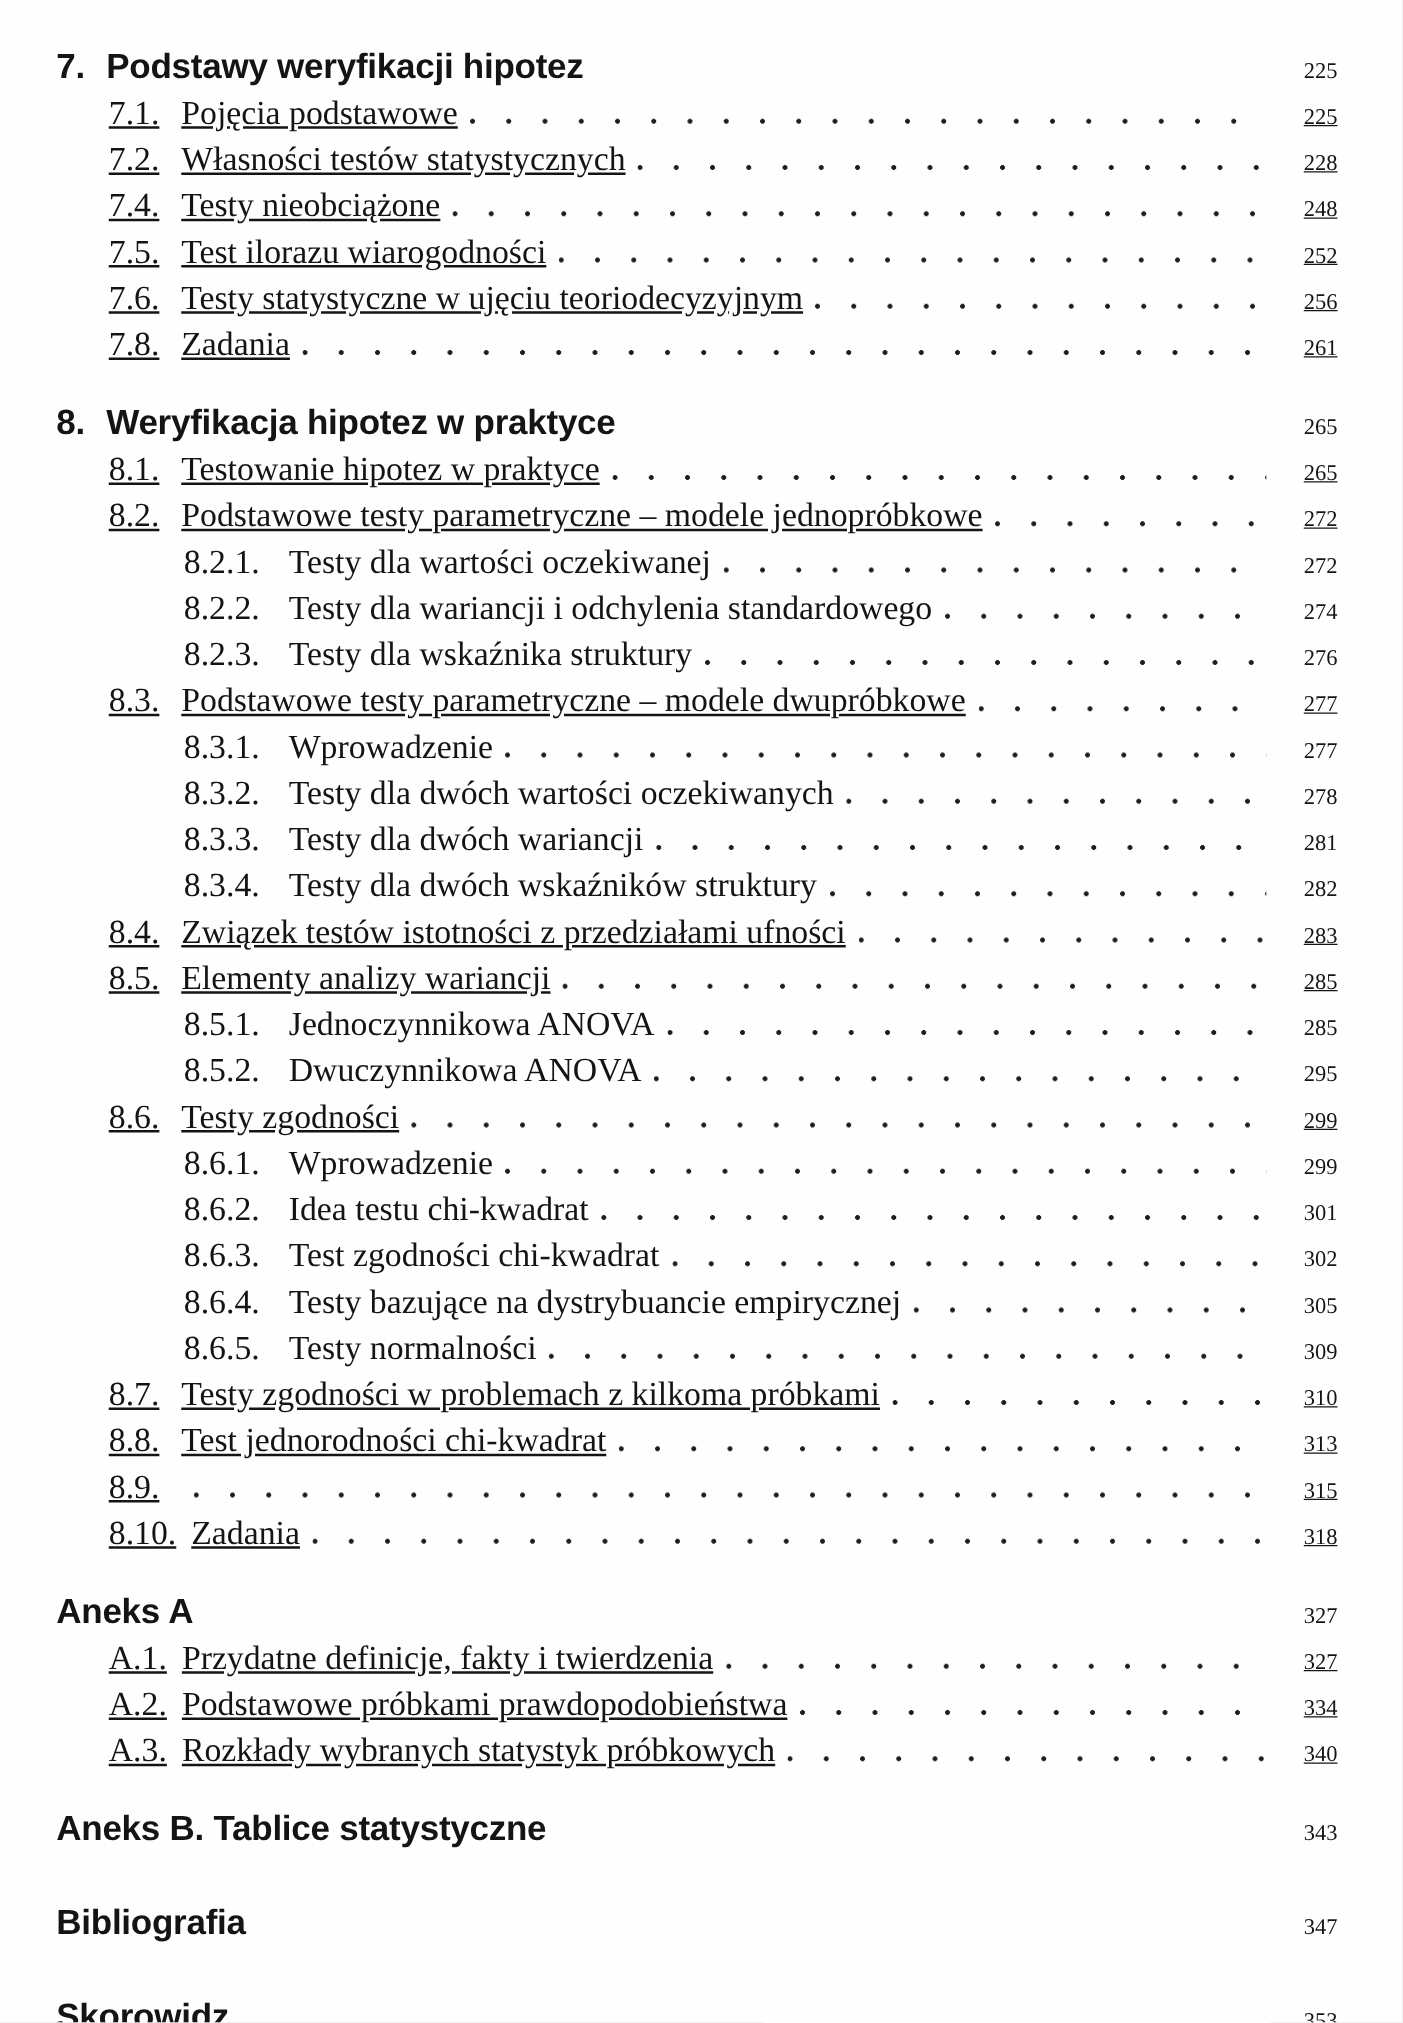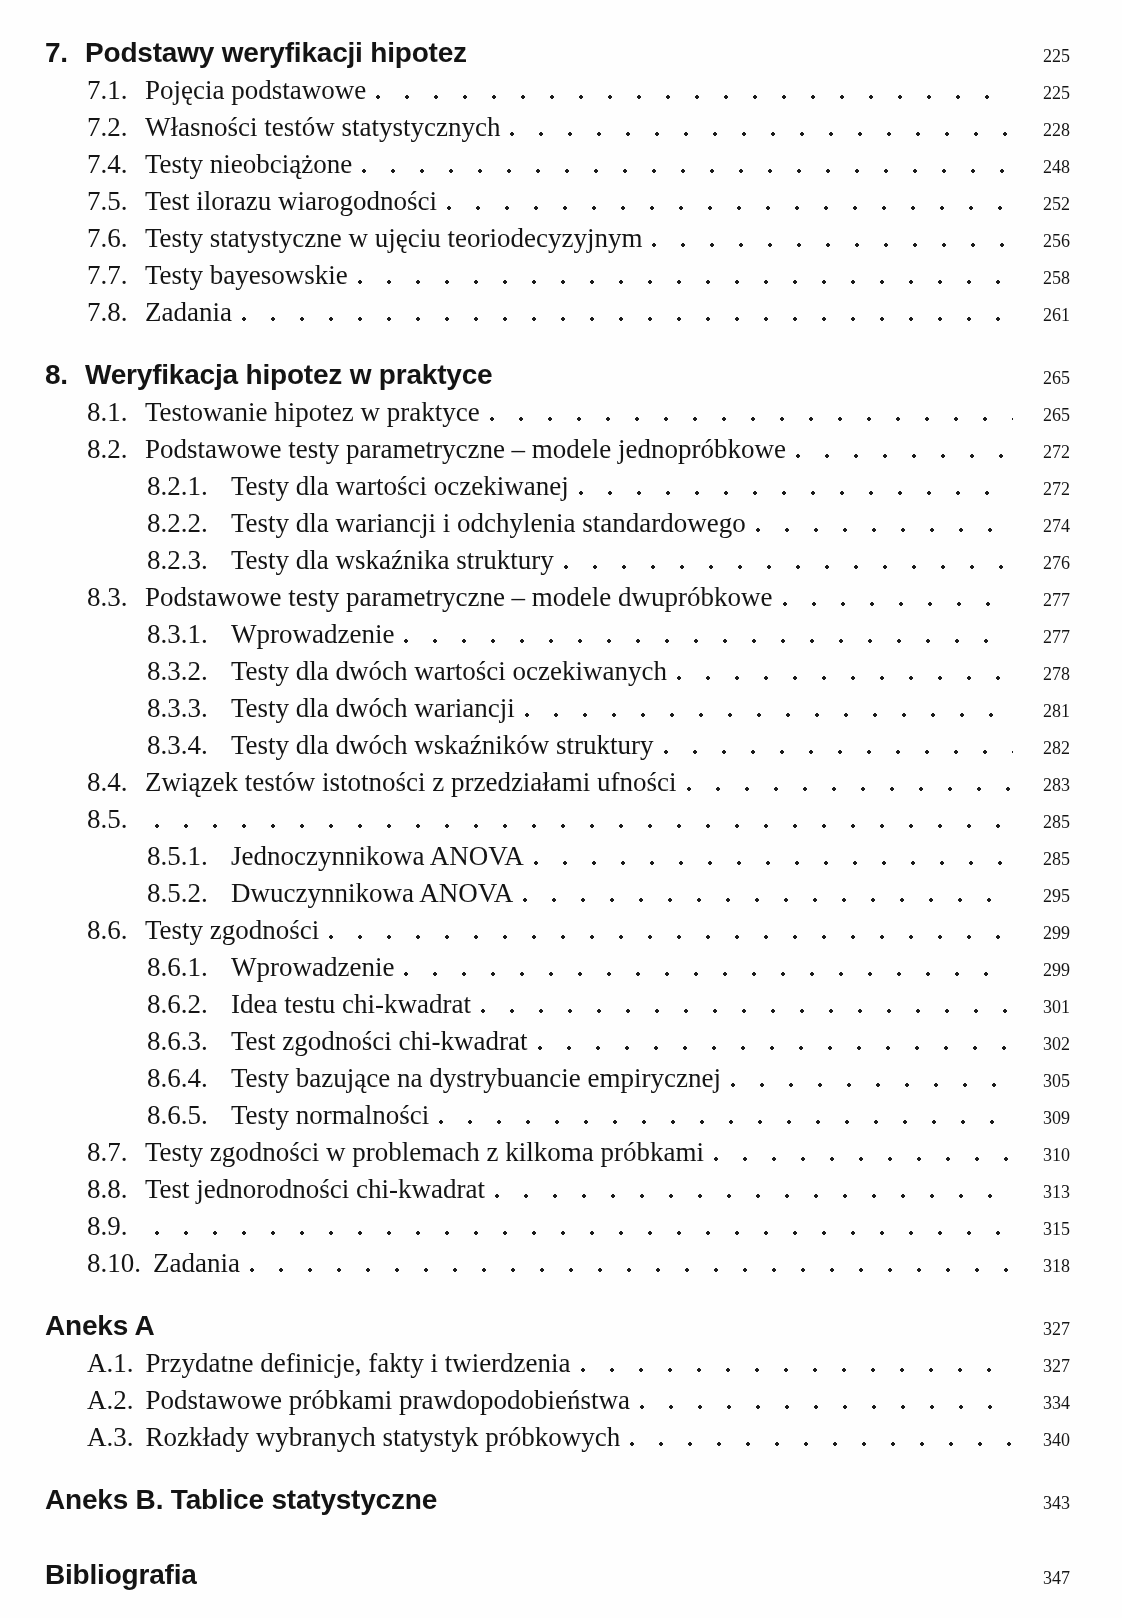--- a/index.html
+++ b/index.html
@@ -46,20 +46,21 @@
     font-family: "Liberation Sans", sans-serif;
     font-weight: 700;
     letter-spacing: -0.2px;
   }
   .row.chapter .num {
     min-width: 40px;
   }
   
   .row.section {
     padding-left: 42px;
+    text-decoration: underline;
   }
   .row.section .num {
     min-width: 58px;
   }
   
   .row.subsection {
     padding-left: 102px;
   }
   .row.subsection .num {
     min-width: 84px;
@@ -134,26 +135,20 @@
     <span class="pagenum">252</span>
   </div>
 
   <div class="row section">
     <span class="num">7.6.</span>
     <span class="title">Testy statystyczne w ujęciu teoriodecyzyjnym</span>
     <span class="leader"></span>
     <span class="pagenum">256</span>
   </div>
 
-  <div class="row section">
-    <span class="num">7.7.</span>
-    <span class="title">Testy bayesowskie</span>
-    <span class="leader"></span>
-    <span class="pagenum">258</span>
-  </div>
 
   <div class="row section">
     <span class="num">7.8.</span>
     <span class="title">Zadania</span>
     <span class="leader"></span>
     <span class="pagenum">261</span>
   </div>
 
   <div class="row chapter">
     <span class="num">8.</span>
@@ -234,20 +229,21 @@
 
   <div class="row section">
     <span class="num">8.4.</span>
     <span class="title">Związek testów istotności z przedziałami ufności</span>
     <span class="leader"></span>
     <span class="pagenum">283</span>
   </div>
 
   <div class="row section">
     <span class="num">8.5.</span>
+    <span class="title">Elementy analizy wariancji</span>
     <span class="leader"></span>
     <span class="pagenum">285</span>
   </div>
 
   <div class="row subsection">
     <span class="num">8.5.1.</span>
     <span class="title">Jednoczynnikowa ANOVA</span>
     <span class="leader"></span>
     <span class="pagenum">285</span>
   </div>

